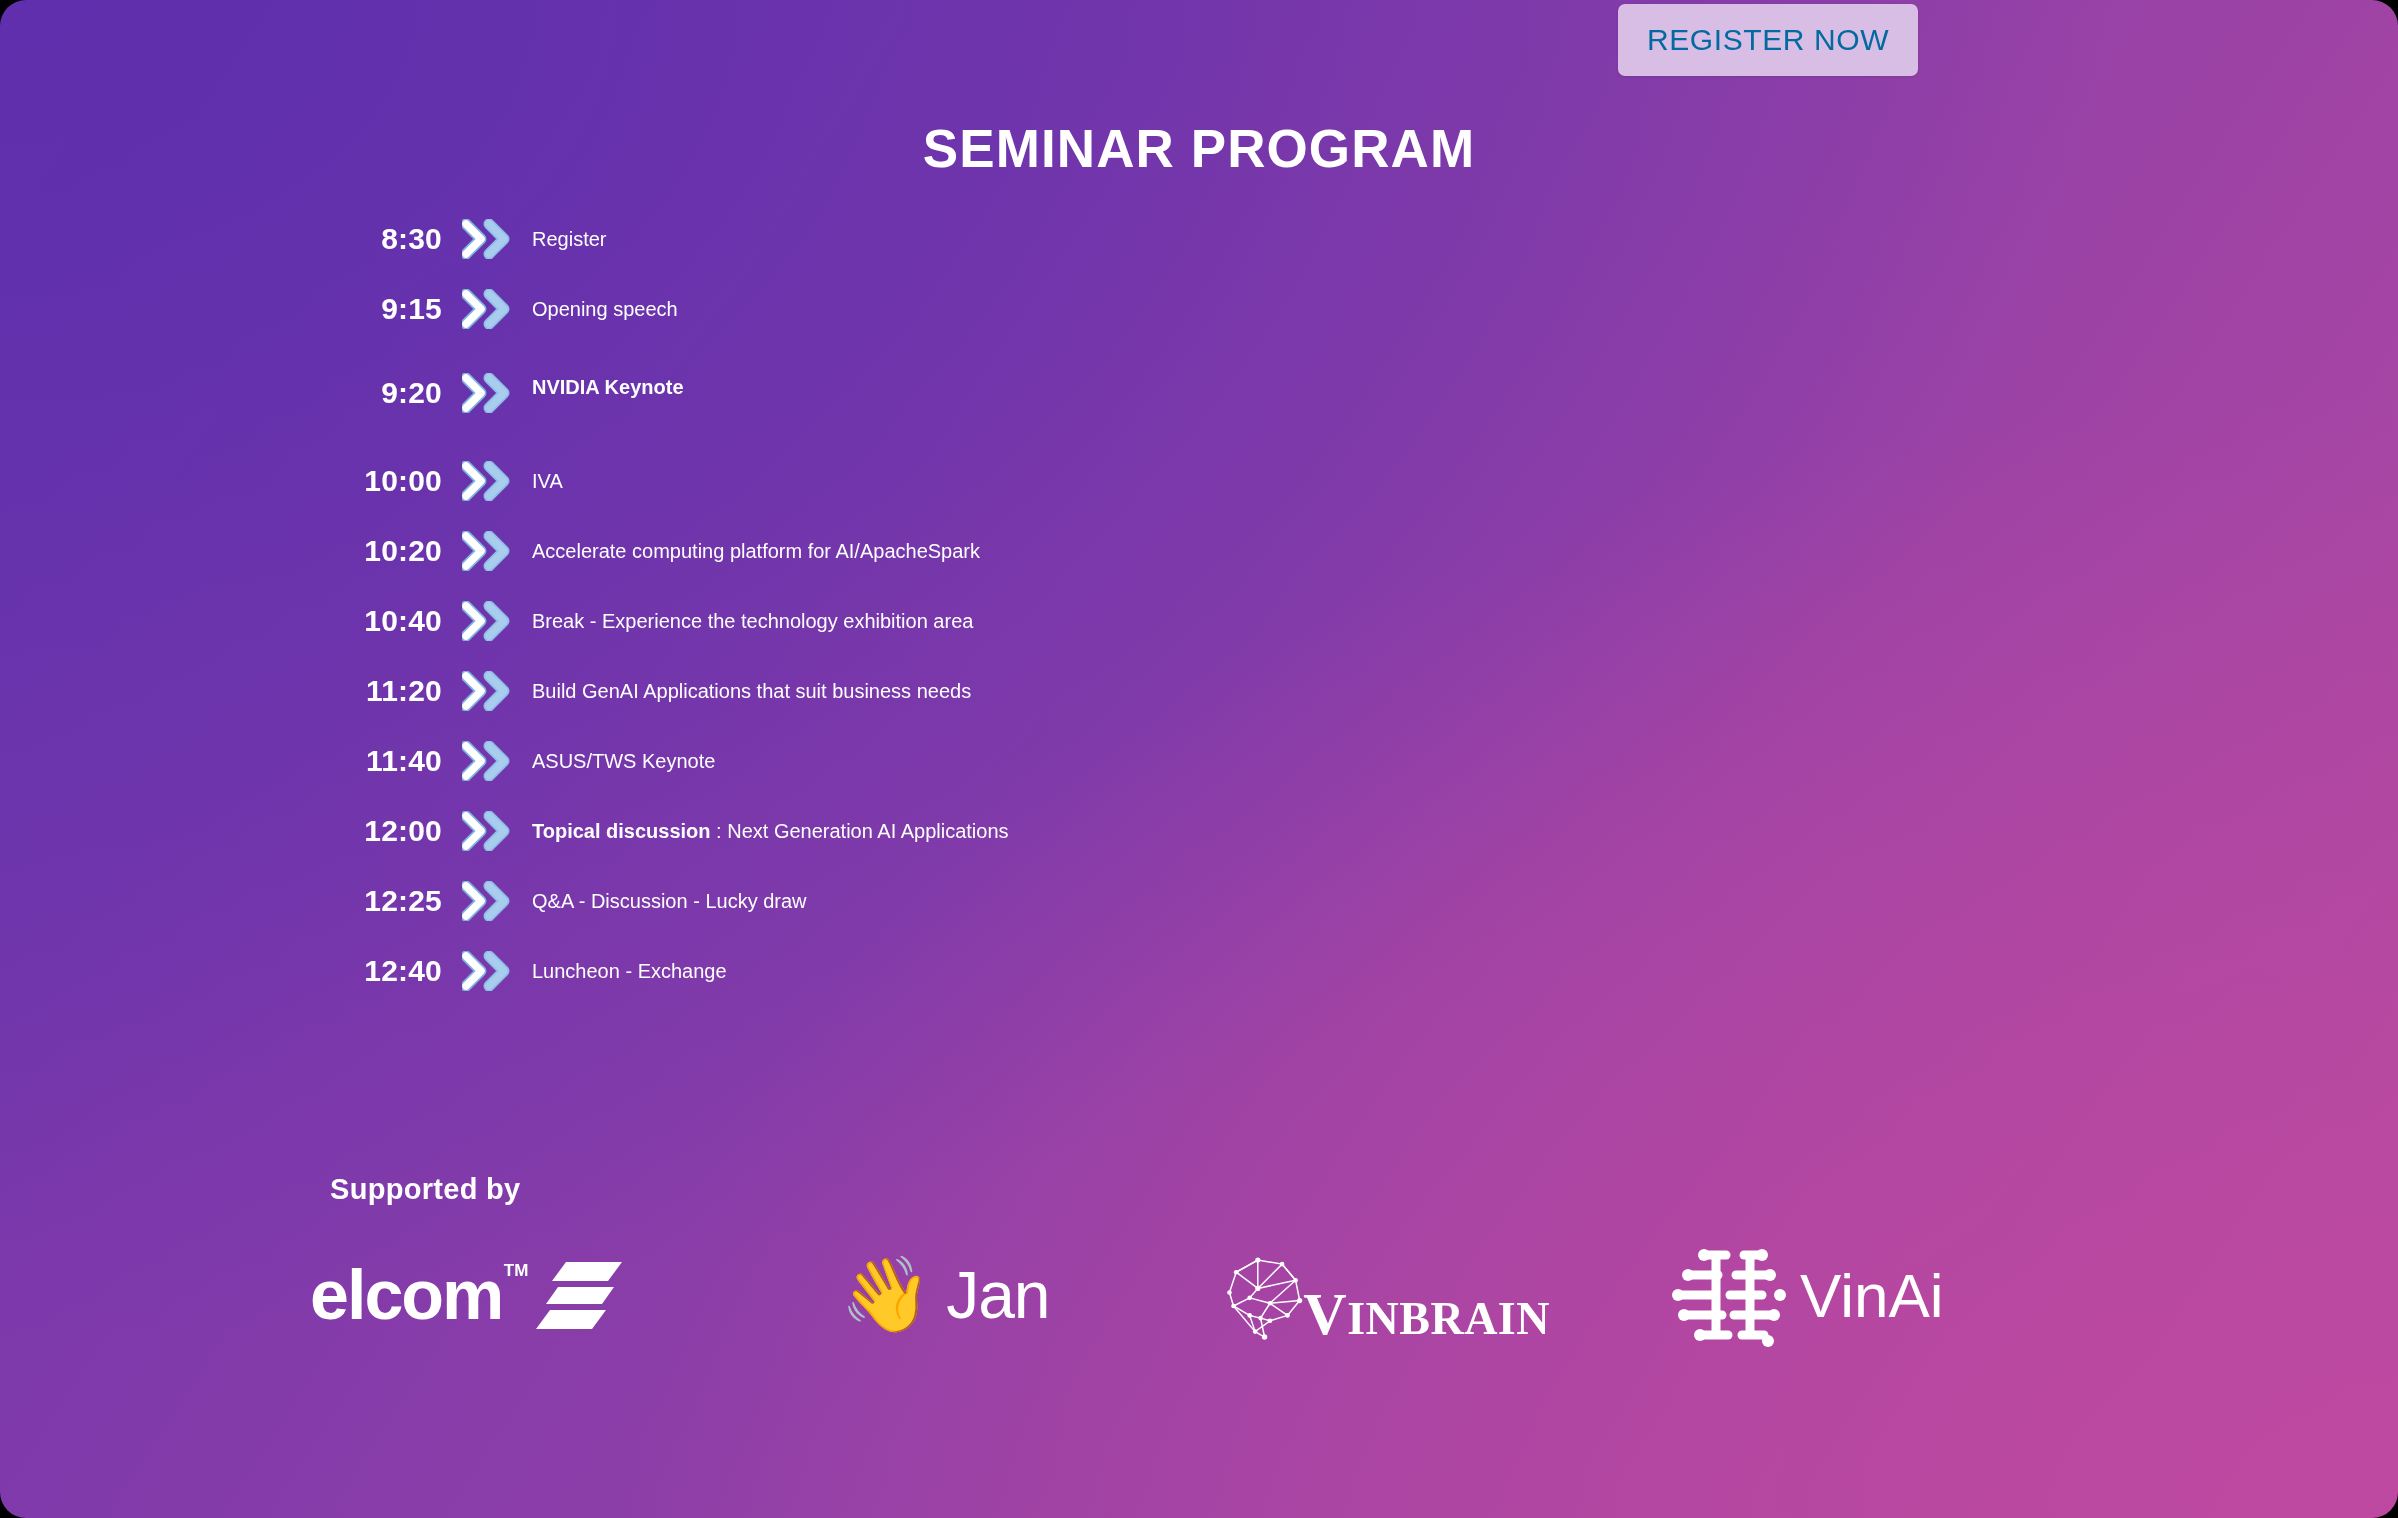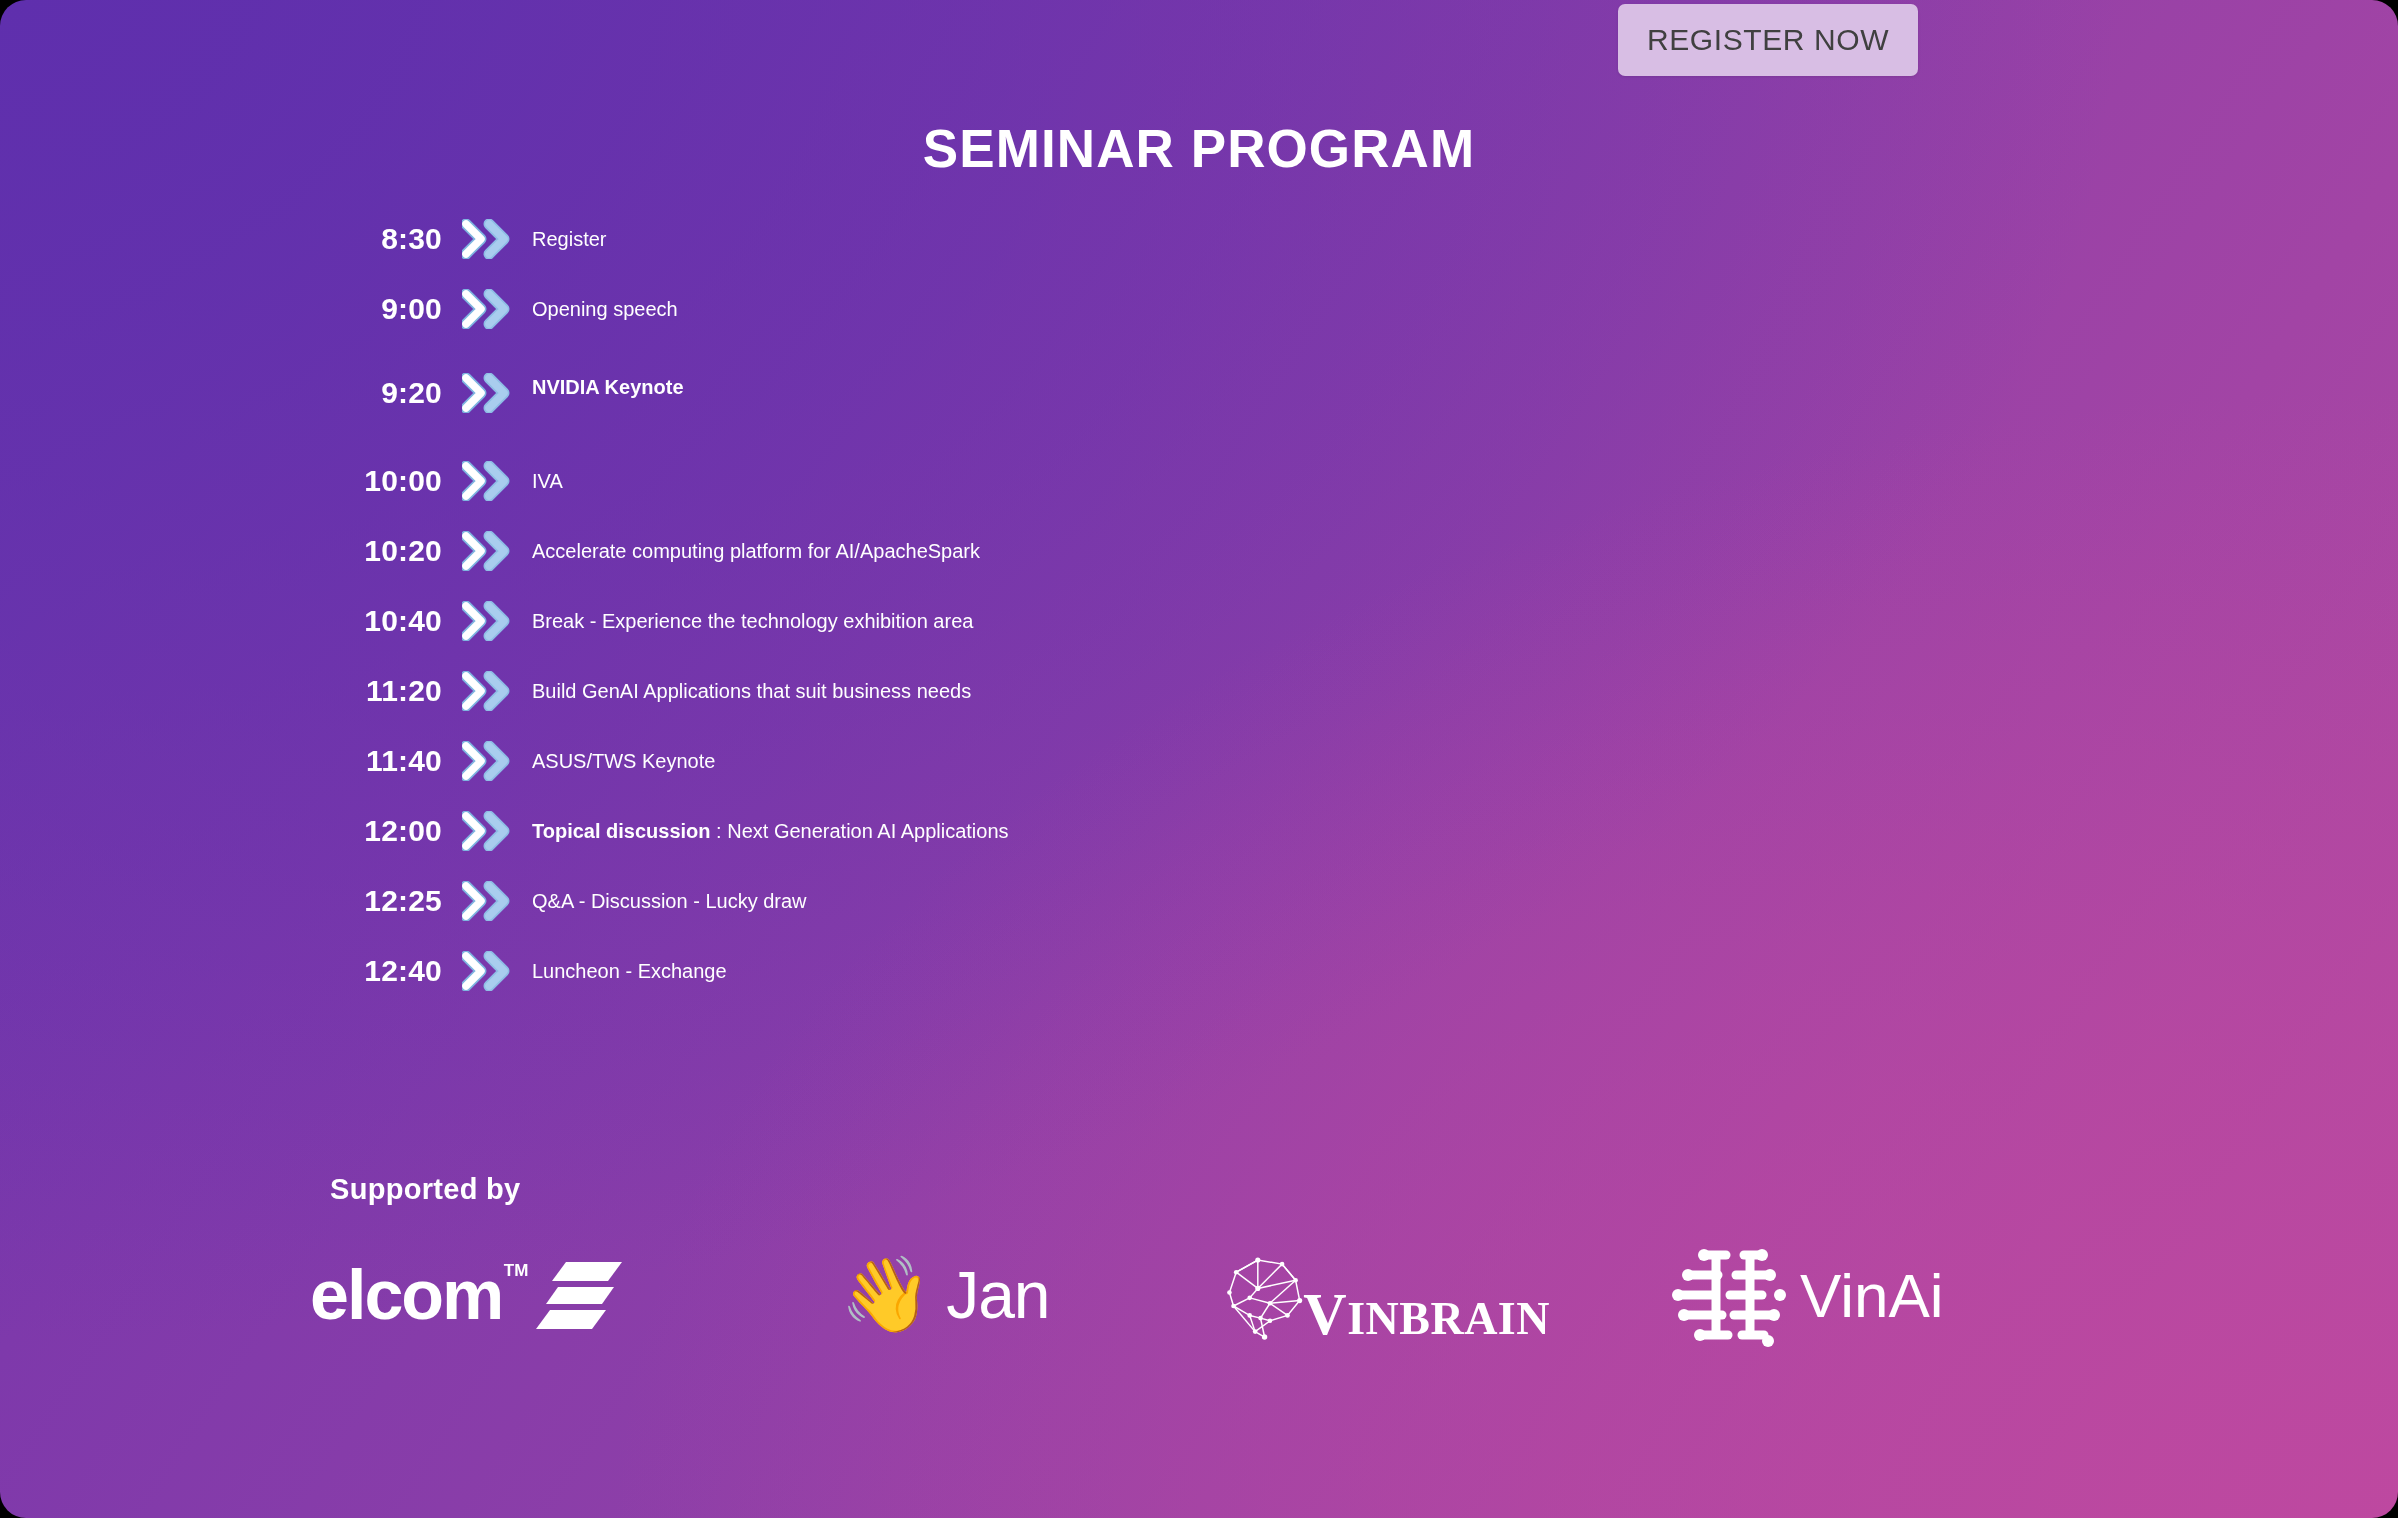--- a/index.html
+++ b/index.html
@@ -19,21 +19,21 @@
       radial-gradient(130% 130% at 0% 0%, rgba(95,47,173,1) 0%, rgba(95,47,173,0.55) 32%, rgba(95,47,173,0.0) 68%),
       linear-gradient(123deg, #6837AC 0%, #7E39AB 26%, #8E3FA8 50%, #A244A5 74%, #B44BA0 100%);
   }
 
   
   #register-btn {
     position:absolute; left:1618px; top:4px;
     width:300px; height:72px;
     background:#D8BEE4;
     border:none; border-radius:7px;
-    color:#404040;
+    color:#0369a1;
     font-family:"Liberation Sans", sans-serif;
     font-size:30px; font-weight:400; letter-spacing:0.6px;
     cursor:pointer;
     display:flex; align-items:center; justify-content:center;
     box-shadow:0 1px 3px rgba(0,0,0,0.10);
   }
 
   
   #page-title {
     position:absolute; top:118px; left:0; width:2398px;
@@ -138,21 +138,21 @@
           <svg width="52" height="40" viewBox="0 0 52 40">
   <path d="M4 5 L19 20 L4 35" fill="none" stroke="#7FB4E0" stroke-width="11" stroke-linecap="round" stroke-linejoin="round"></path>
   <path d="M4 5 L19 20 L4 35" fill="none" stroke="#FFFFFF" stroke-width="7.5" stroke-linecap="round" stroke-linejoin="round"></path>
   <path d="M27 5 L42 20 L27 35" fill="none" stroke="#8FBEE6" stroke-width="11" stroke-linecap="round" stroke-linejoin="round"></path>
   <path d="M27 5 L42 20 L27 35" fill="none" stroke="#A9CDEE" stroke-width="7.5" stroke-linecap="round" stroke-linejoin="round"></path>
 </svg>
         </div>
         <div class="desc"><span>Register</span></div>
       </div>
       <div class="row">
-        <div class="time">9:00</div>
+        <div class="time">9:15</div>
         <div class="chev">
           <svg width="52" height="40" viewBox="0 0 52 40">
   <path d="M4 5 L19 20 L4 35" fill="none" stroke="#7FB4E0" stroke-width="11" stroke-linecap="round" stroke-linejoin="round"></path>
   <path d="M4 5 L19 20 L4 35" fill="none" stroke="#FFFFFF" stroke-width="7.5" stroke-linecap="round" stroke-linejoin="round"></path>
   <path d="M27 5 L42 20 L27 35" fill="none" stroke="#8FBEE6" stroke-width="11" stroke-linecap="round" stroke-linejoin="round"></path>
   <path d="M27 5 L42 20 L27 35" fill="none" stroke="#A9CDEE" stroke-width="7.5" stroke-linecap="round" stroke-linejoin="round"></path>
 </svg>
         </div>
         <div class="desc"><span>Opening speech</span></div>
       </div>

